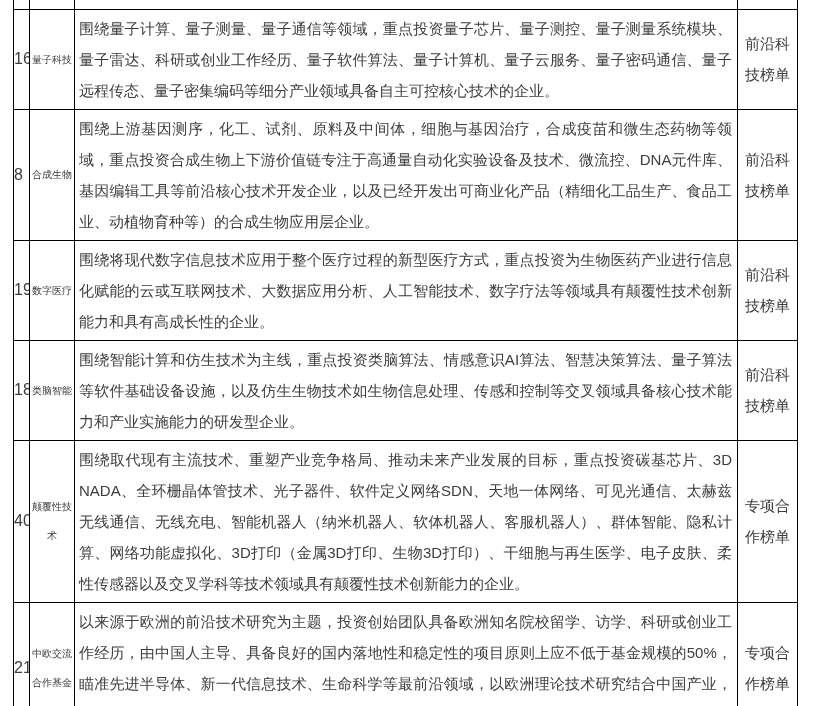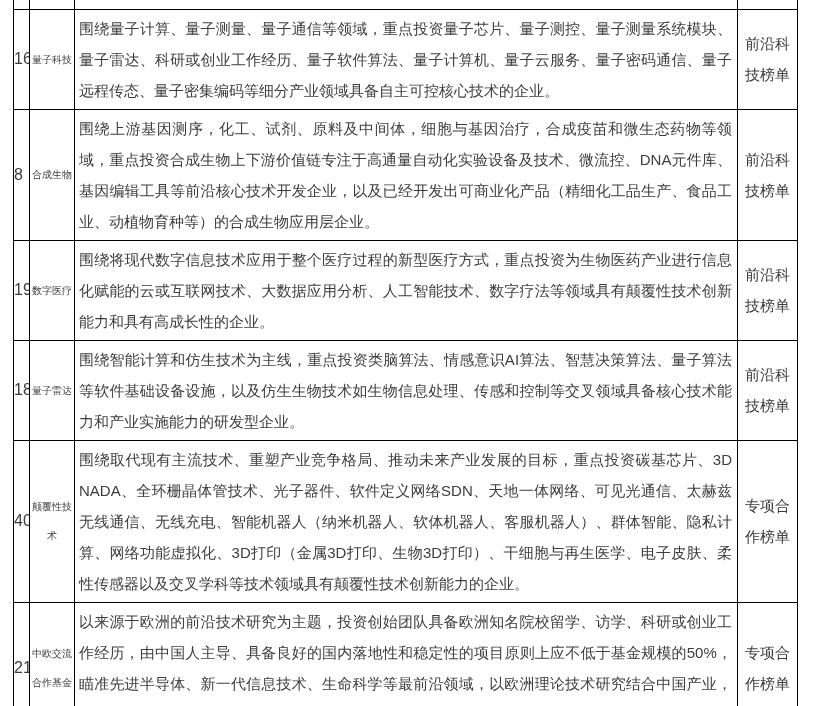--- a/index.html
+++ b/index.html
@@ -89,21 +89,21 @@
           <td class="c-label">前沿科技榜单</td>
         </tr>
         <tr>
           <td class="c-no">19</td>
           <td class="c-cat">数字医疗</td>
           <td class="c-desc">围绕将现代数字信息技术应用于整个医疗过程的新型医疗方式，重点投资为生物医药产业进行信息化赋能的云或互联网技术、大数据应用分析、人工智能技术、数字疗法等领域具有颠覆性技术创新能力和具有高成长性的企业。</td>
           <td class="c-label">前沿科技榜单</td>
         </tr>
         <tr>
           <td class="c-no">18</td>
-          <td class="c-cat">量子雷达</td>
+          <td class="c-cat">类脑智能</td>
           <td class="c-desc">围绕智能计算和仿生技术为主线，重点投资类脑算法、情感意识AI算法、智慧决策算法、量子算法等软件基础设备设施，以及仿生生物技术如生物信息处理、传感和控制等交叉领域具备核心技术能力和产业实施能力的研发型企业。</td>
           <td class="c-label">前沿科技榜单</td>
         </tr>
         <tr>
           <td class="c-no">40</td>
           <td class="c-cat">颠覆性技术</td>
           <td class="c-desc">围绕取代现有主流技术、重塑产业竞争格局、推动未来产业发展的目标，重点投资碳基芯片、3D　NADA、全环栅晶体管技术、光子器件、软件定义网络SDN、天地一体网络、可见光通信、太赫兹无线通信、无线充电、智能机器人（纳米机器人、软体机器人、客服机器人）、群体智能、隐私计算、网络功能虚拟化、3D打印（金属3D打印、生物3D打印）、干细胞与再生医学、电子皮肤、柔性传感器以及交叉学科等技术领域具有颠覆性技术创新能力的企业。</td>
           <td class="c-label">专项合作榜单</td>
         </tr>
         <tr>

